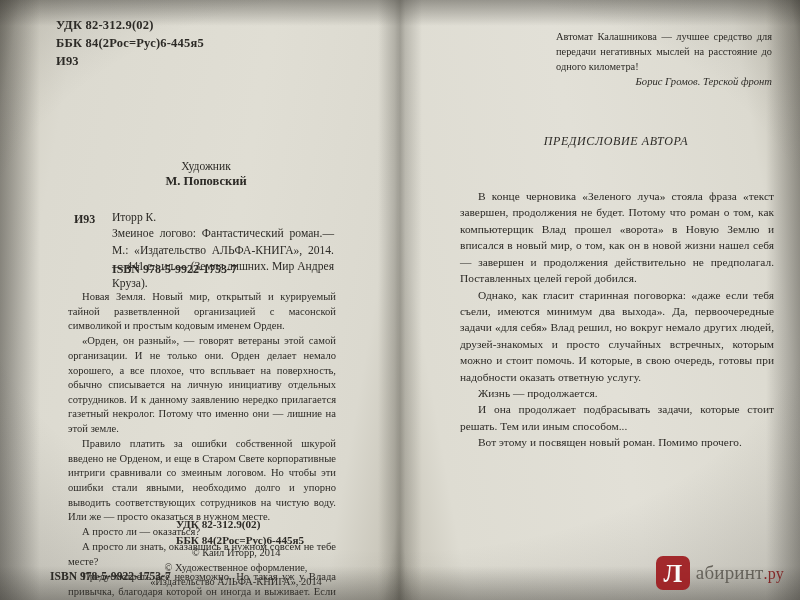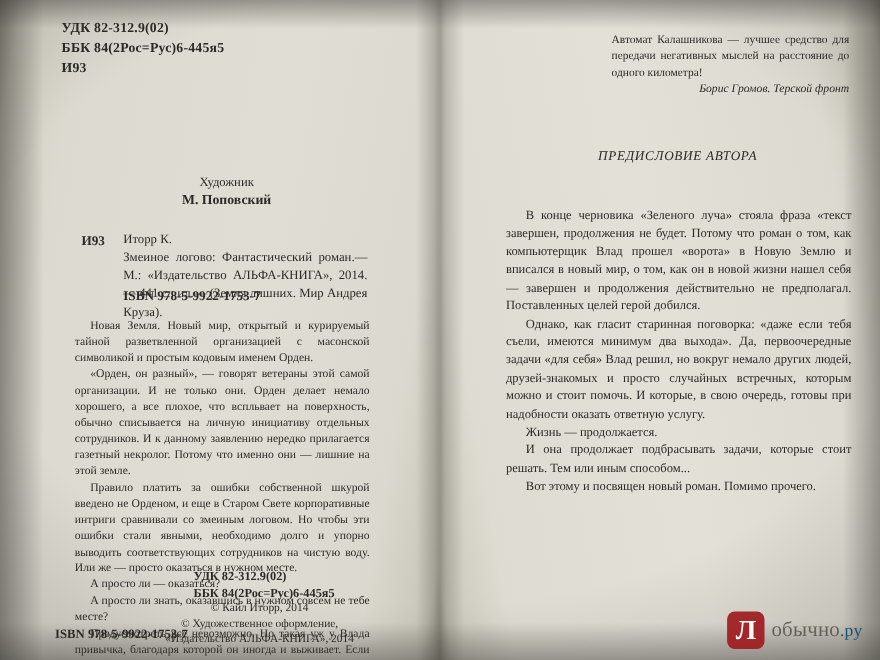--- a/index.html
+++ b/index.html
@@ -219,21 +219,21 @@
     justify-content: center;
     line-height: 1;
   }
   .wm-text {
     color: #5d5a52;
     font-size: 19px;
     font-family: "Liberation Serif", serif;
     letter-spacing: 0.2px;
   }
   .wm-text .dom {
-    color: #0c4a6e;
+    color: #7f1d1d;
     font-size: 16px;
   }
   .blur-soft { filter: blur(0.18px); }
 </style>
 </head>
 <body>
 
 <div class="page">
   <div class="paper-left"></div>
   <div class="paper-right"></div>
@@ -289,16 +289,16 @@
 
   <div class="edge-shadow-top"></div>
   <div class="edge-shadow-bottom"></div>
   <div class="edge-shadow-left"></div>
   <div class="edge-shadow-right"></div>
   <div class="vignette"></div>
 
   <div class="watermark">
     <div class="wm-badge">Л</div>
     <div class="wm-text">
-      <span>обычно</span><span class="dom">.ру</span>
+      <span>абиринт</span><span class="dom">.ру</span>
     </div>
   </div>
 </div>
 
 </body></html>

